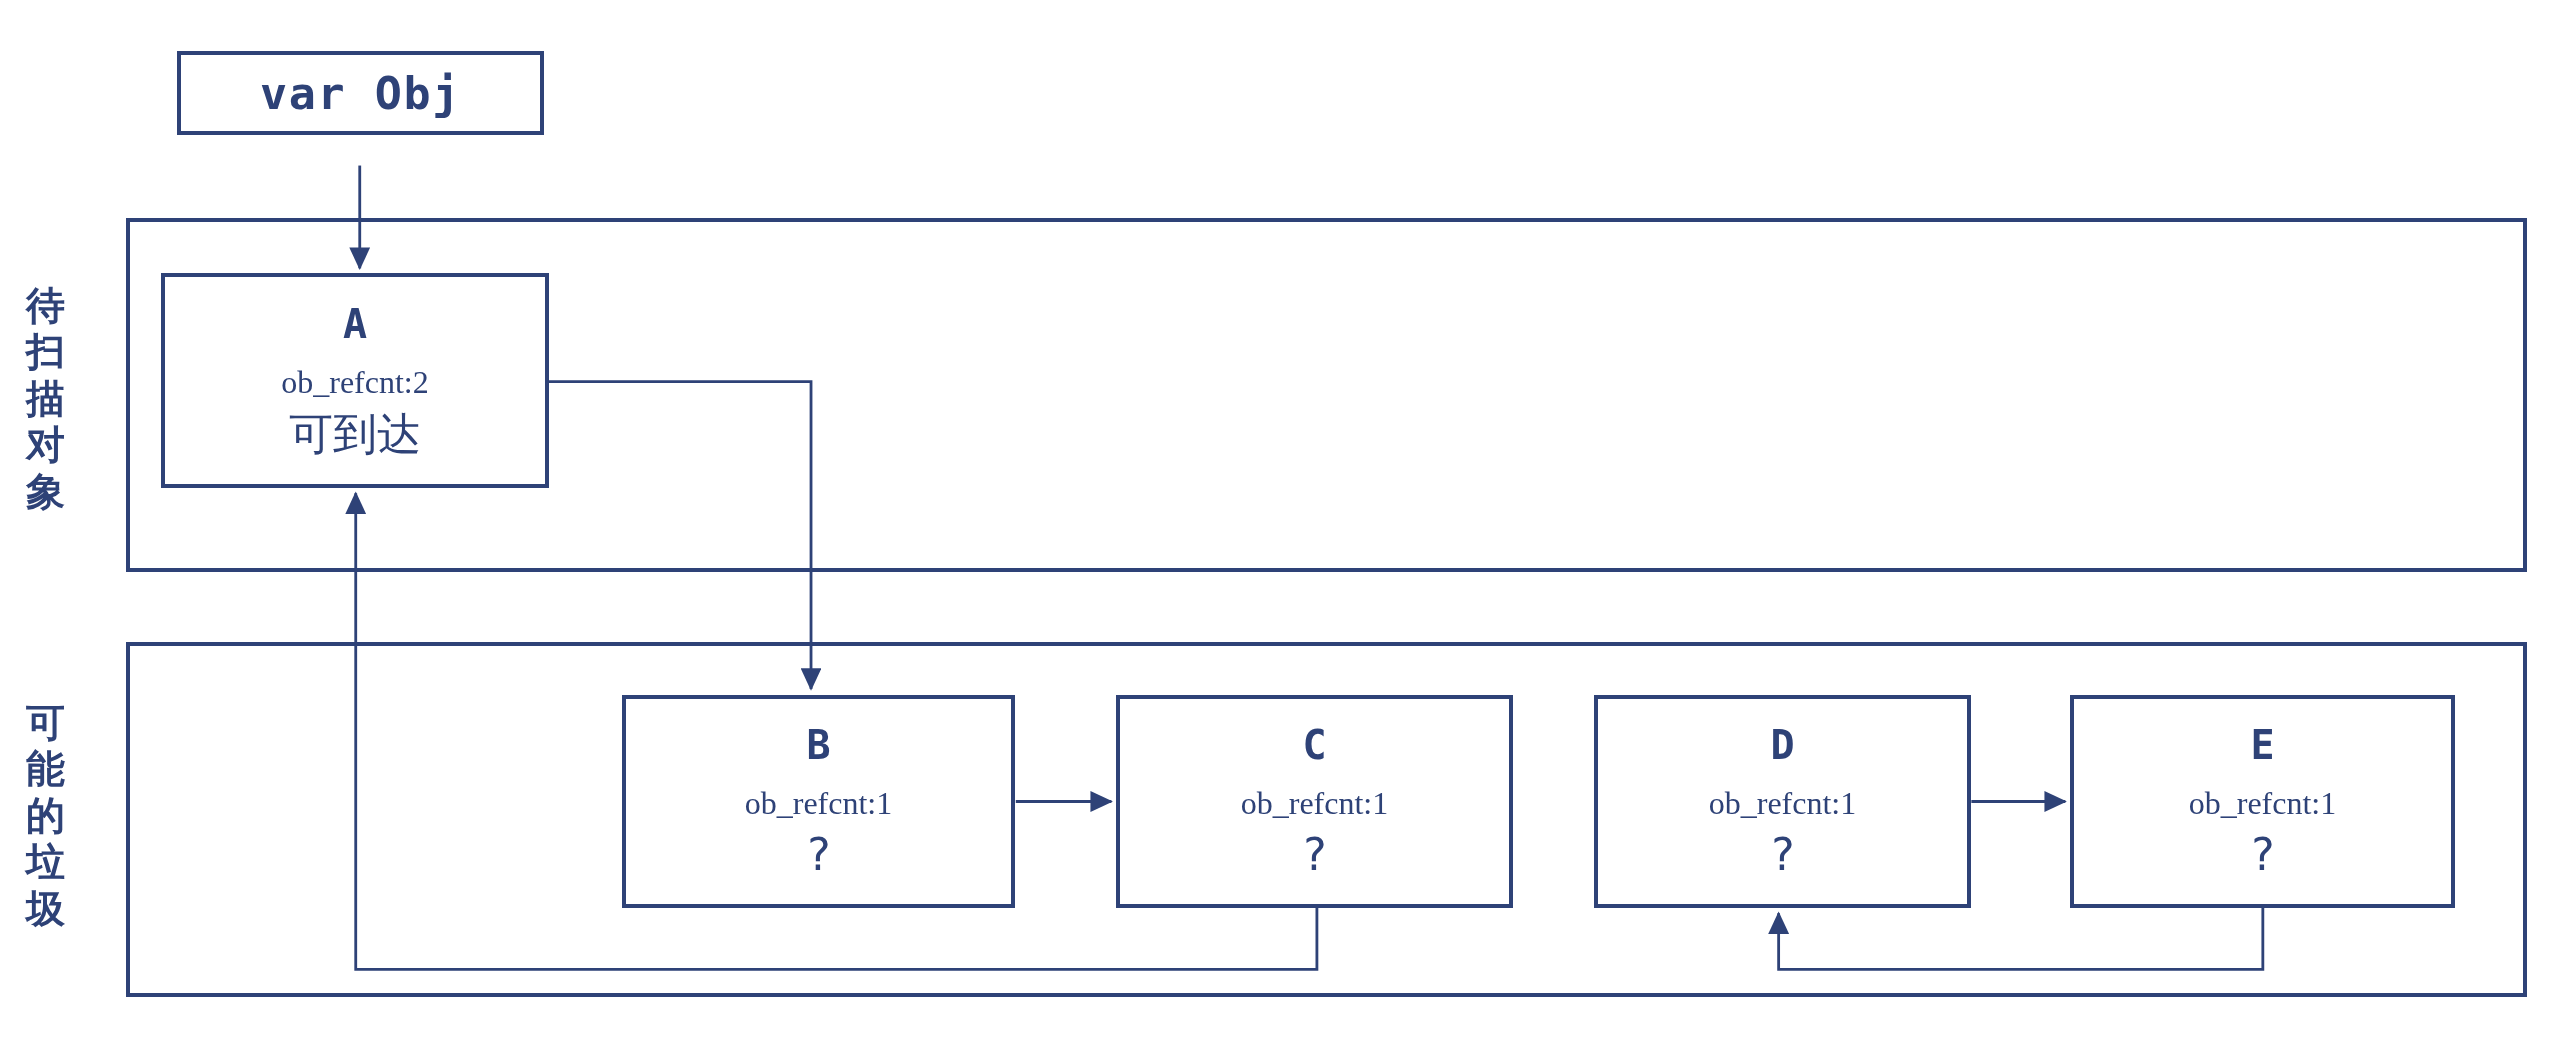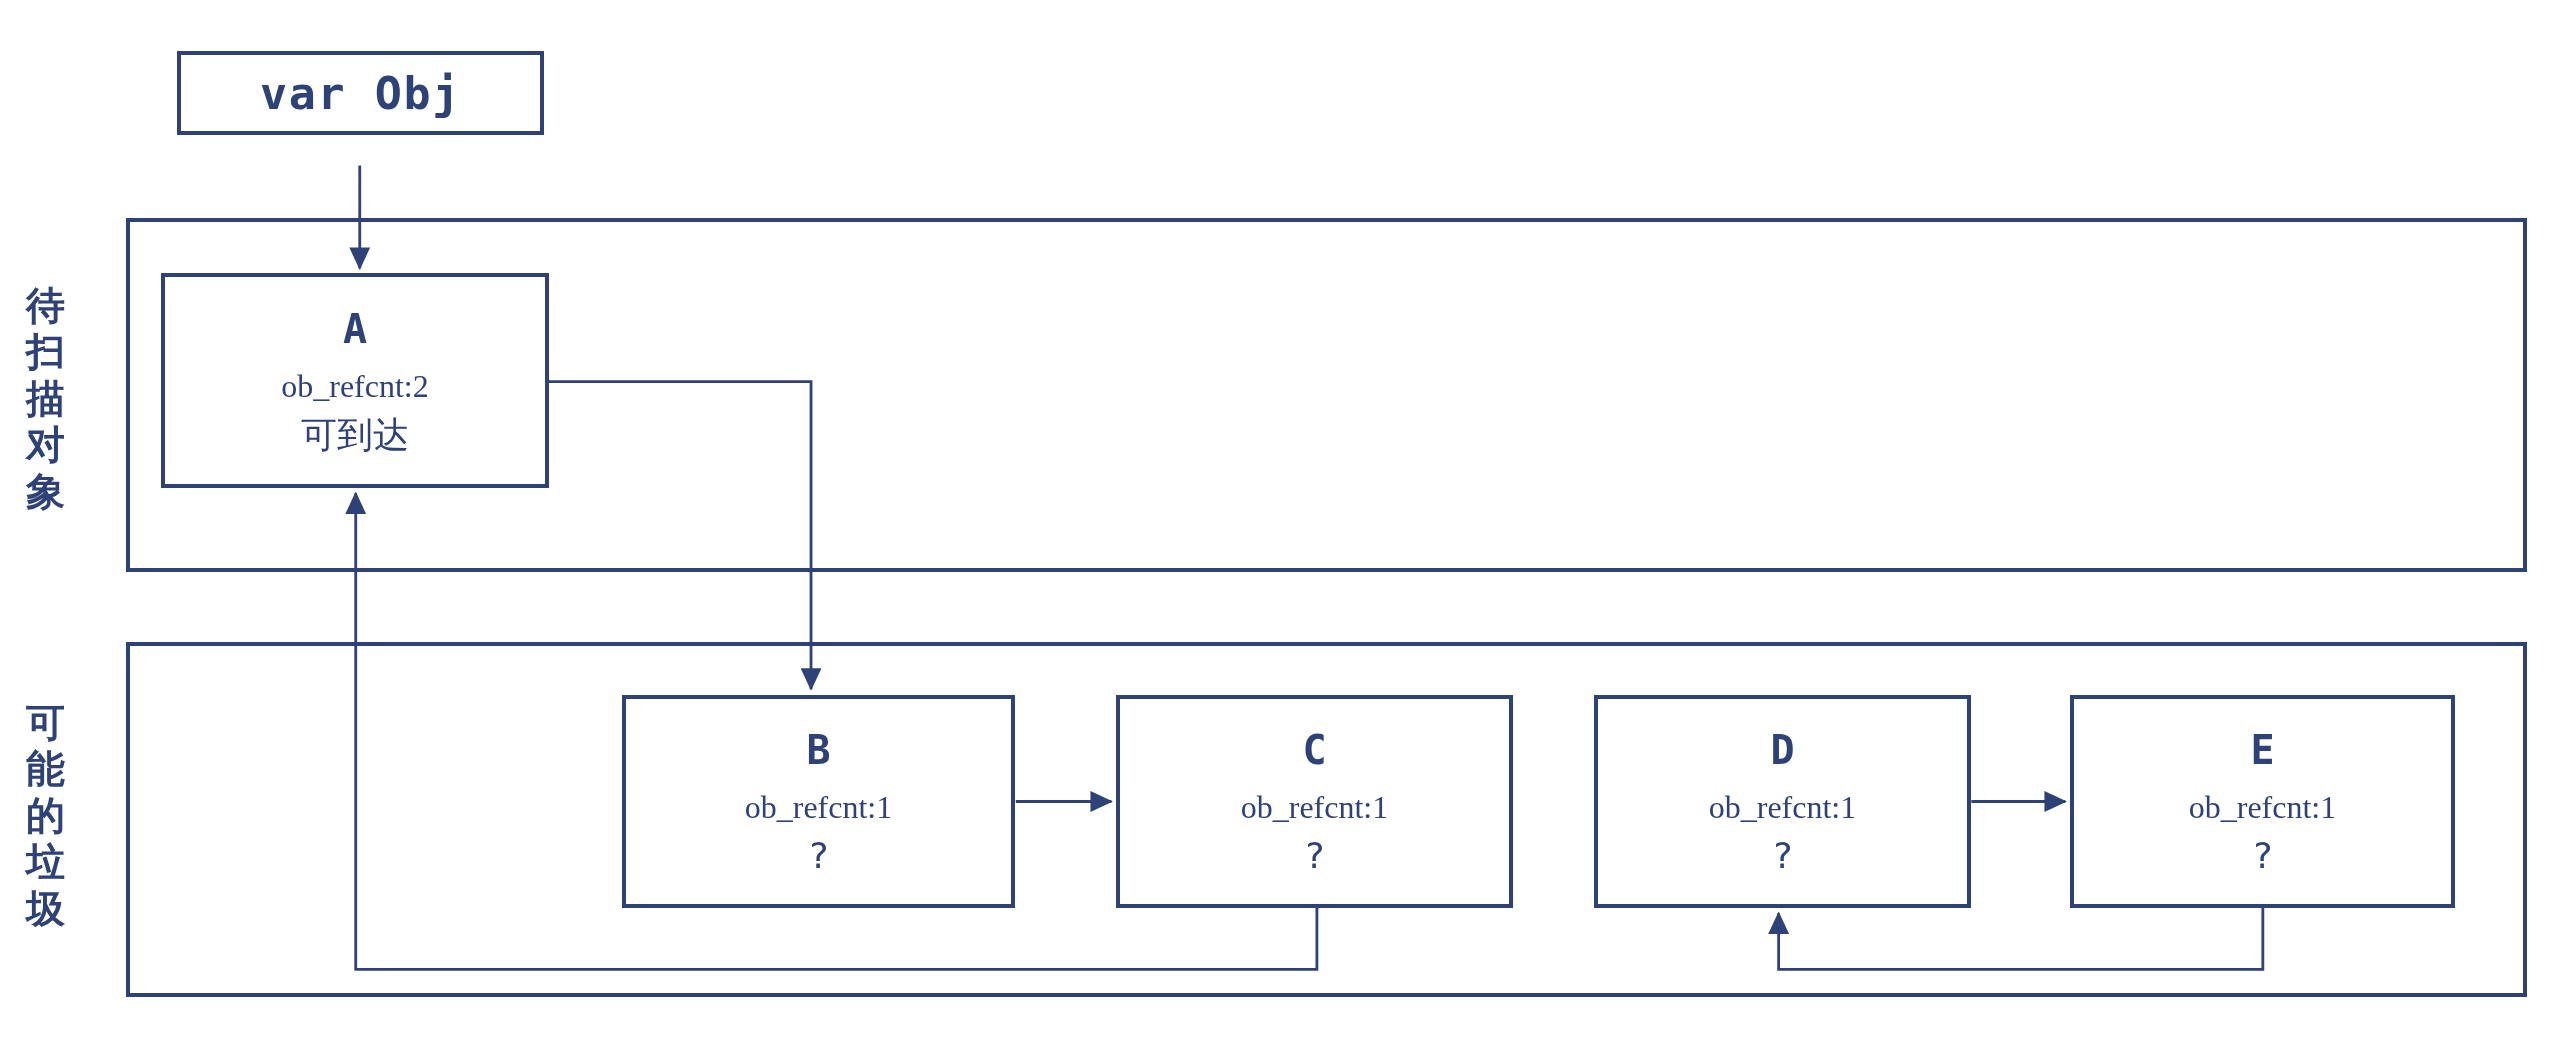--- a/index.html
+++ b/index.html
@@ -35,21 +35,21 @@
     left:177px;top:51px;width:367px;height:84px;
     font-size:45px;font-weight:bold;letter-spacing:1.6px;
     z-index:3;
   }
   .region-scan{left:126px;top:218px;width:2401px;height:354px;z-index:1;}
   .region-garbage{left:126px;top:642px;width:2401px;height:355px;z-index:1;}
 
   .node{z-index:3;padding:8px 4.8px;}
   .node .node-title{font-size:40px;font-weight:bold;line-height:1.1;}
   .node .node-refcnt{font-size:32px;margin-top:17.7px;line-height:1.15;font-family:Liberation Serif, serif;}
-  .node .node-status{font-size:36px;margin-top:9.6px;line-height:1.1;}
+  .node .node-status{font-size:44px;margin-top:9.6px;line-height:1.1;}
 
   .node-a{left:161px;top:273px;width:388px;height:215px;}
   .node-b{left:622px;top:695px;width:393px;height:213px;}
   .node-c{left:1116px;top:695px;width:397px;height:213px;}
   .node-d{left:1594px;top:695px;width:377px;height:213px;}
   .node-e{left:2070px;top:695px;width:385px;height:213px;}
 
   
   .v-label{
     position:absolute;

